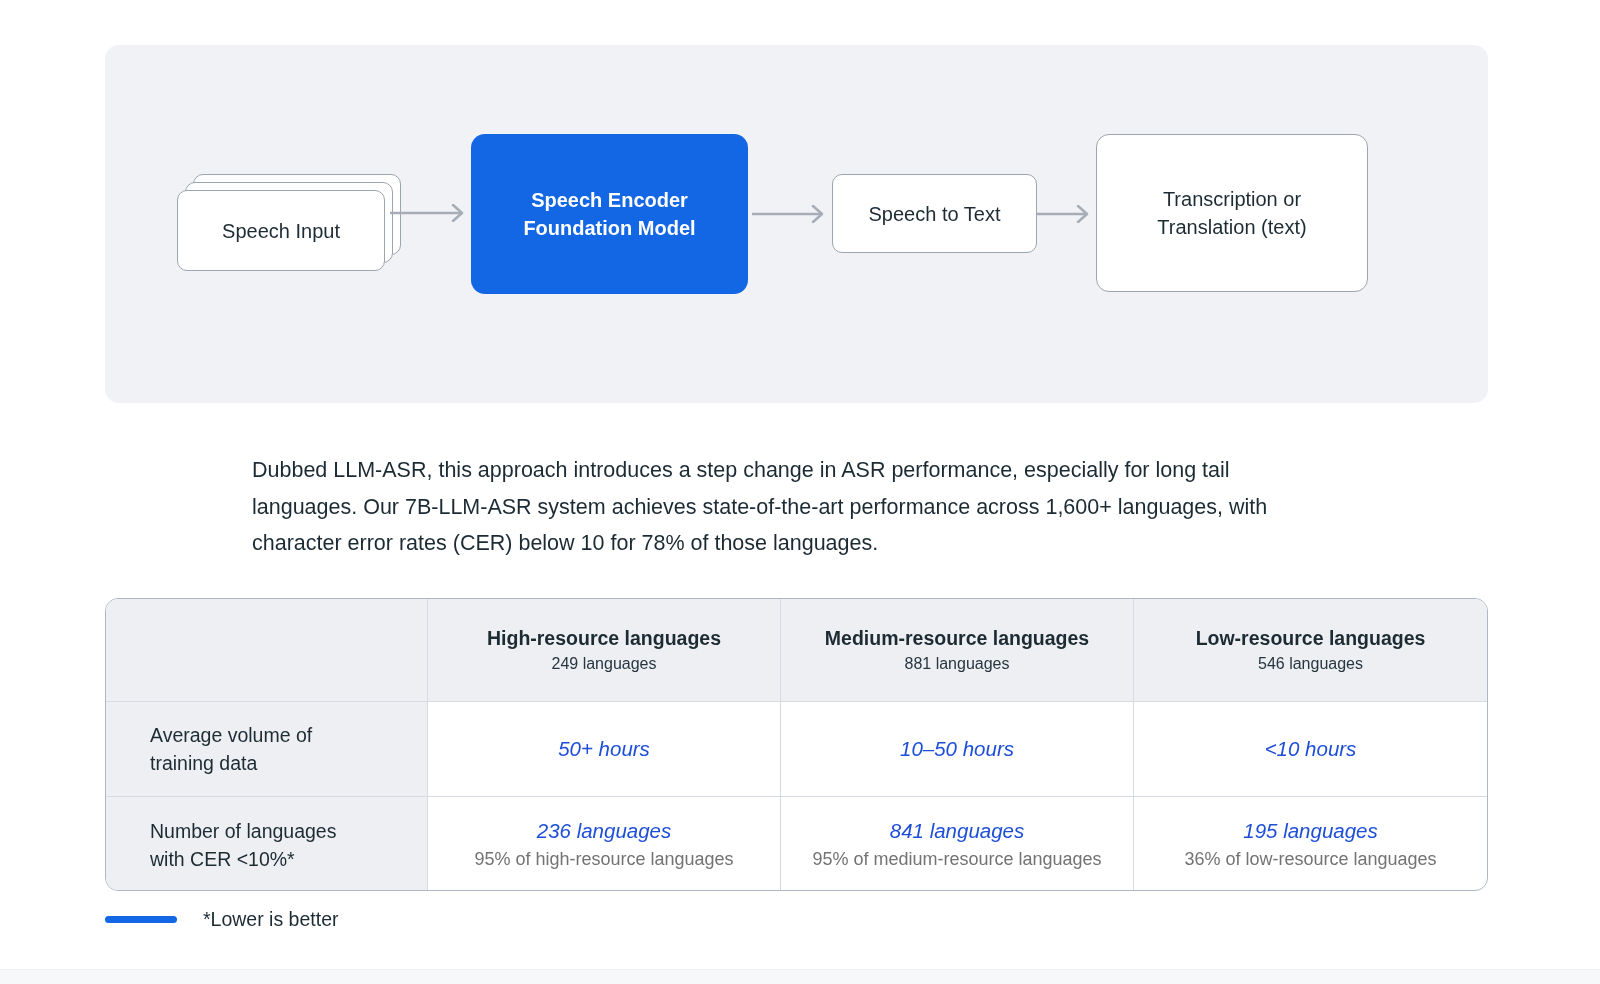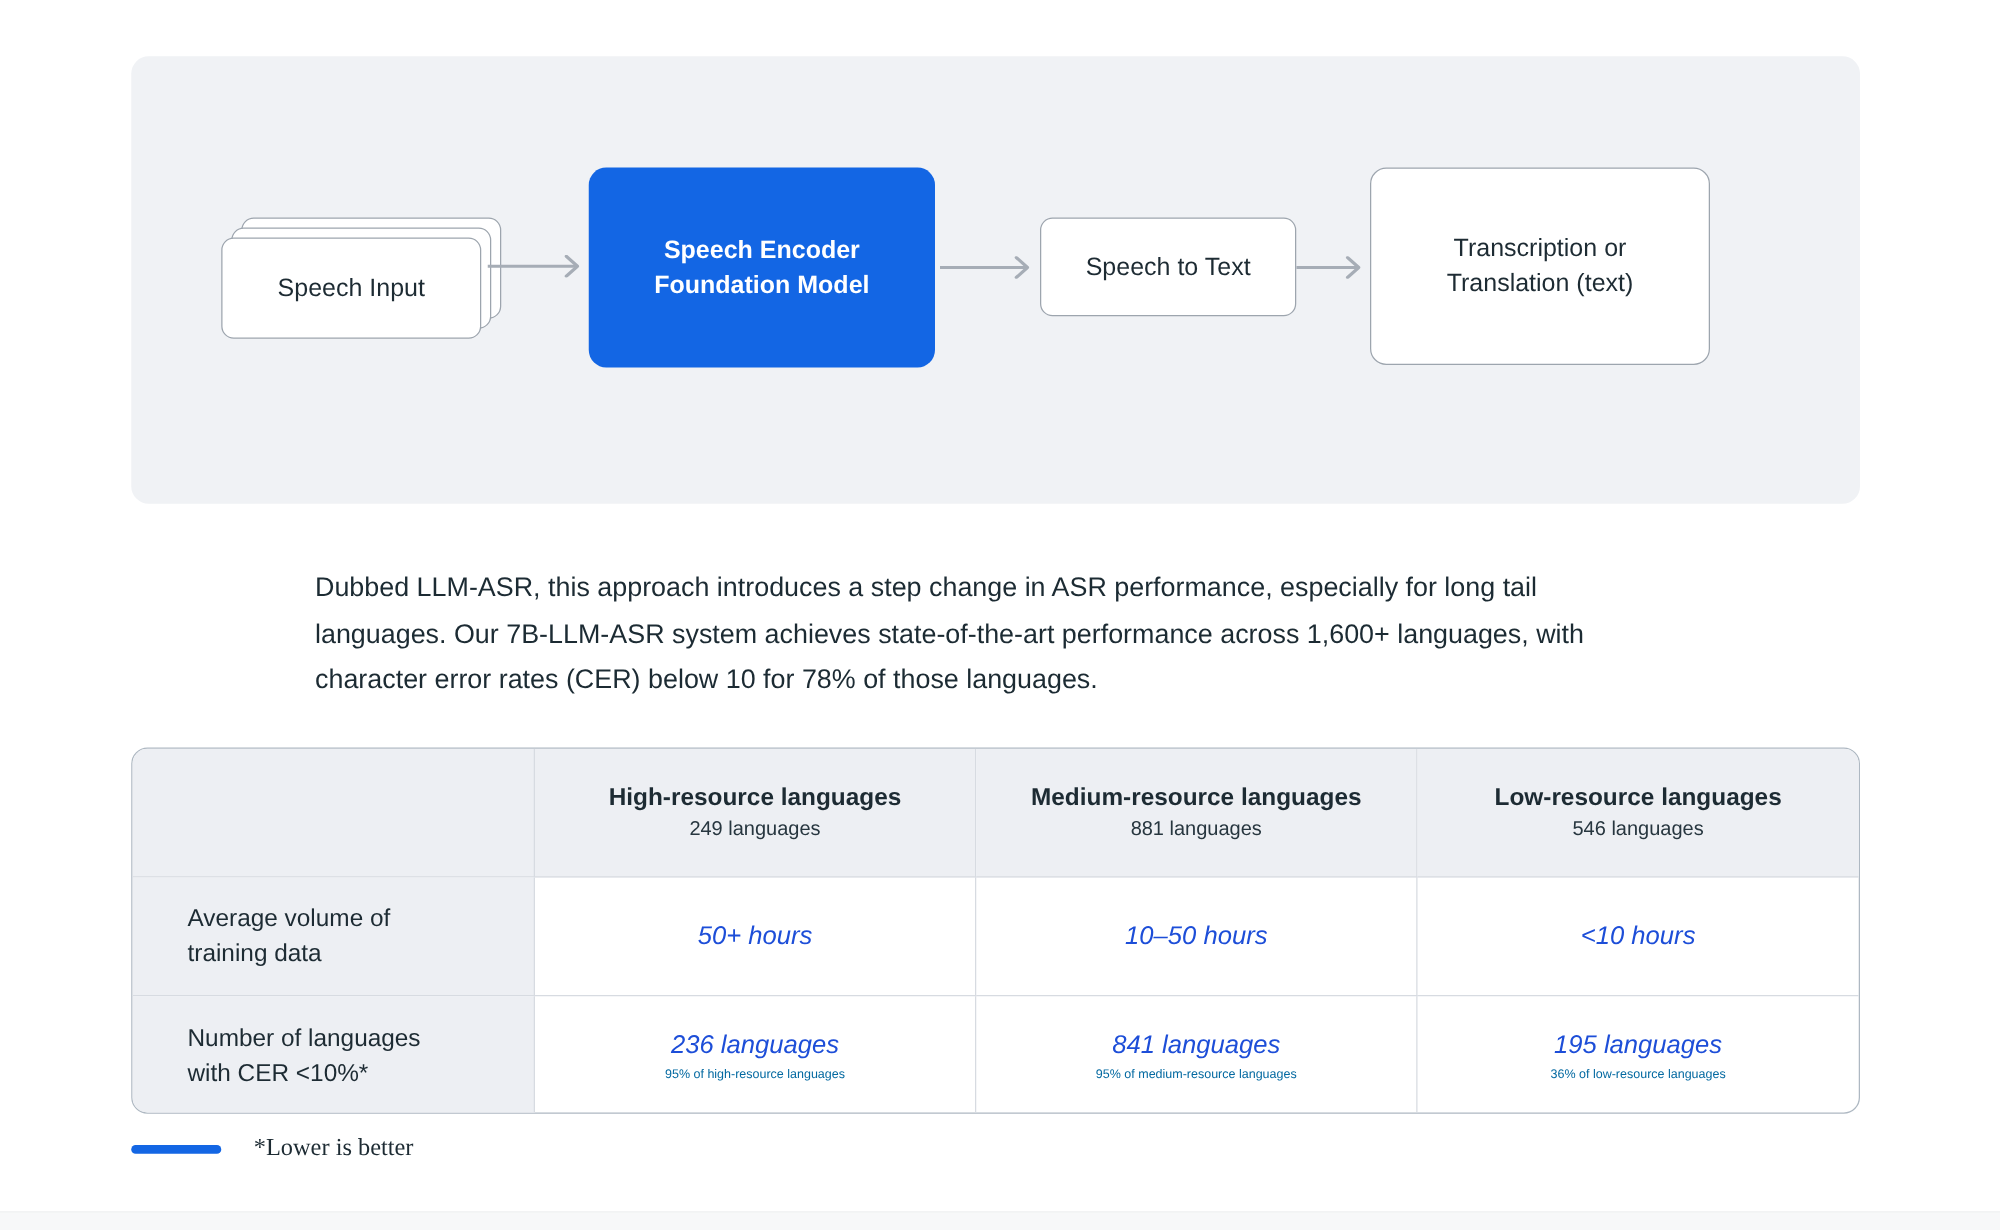--- a/index.html
+++ b/index.html
@@ -92,39 +92,38 @@
   .cell.shaded { background: #edeff3; }
   .cell.label-cell {
     align-items: flex-start;
     text-align: left;
     padding-left: 44px;
   }
   .col-title { font-size: 19.5px; font-weight: 700; color: #1d2b33; }
   .col-sub { font-size: 16px; margin-top: 5px; color: #27363f; }
   .row-label { font-size: 19.5px; line-height: 28px; max-width: 218px; color: #1d2b33; }
   .cell-value { font-size: 20.5px; color: #1d4ed8; font-style: italic; }
-  .cell-note { font-size: 10px; margin-top: 6px; color: #0369a1; }
+  .cell-note { font-size: 18px; margin-top: 6px; color: #737373; }
   .cell-note:empty { display: none; }
 
   
   .legend {
     position: absolute;
     left: 105px; top: 908px;
     display: flex; align-items: center;
   }
   .legend-line {
     width: 72px; height: 7px;
     background: #1366e4;
     border-radius: 3.5px;
   }
   .legend-text {
     margin-left: 26px;
     font-size: 19.5px;
     color: #1d2b33;
-    font-family: Liberation Serif, serif;
   }
 
   
   .bottom-strip {
     position: absolute;
     left: 0; bottom: 0;
     width: 1600px; height: 15px;
     background: #f7f8f9;
     border-top: 1px solid #f0f1f2;
   }

